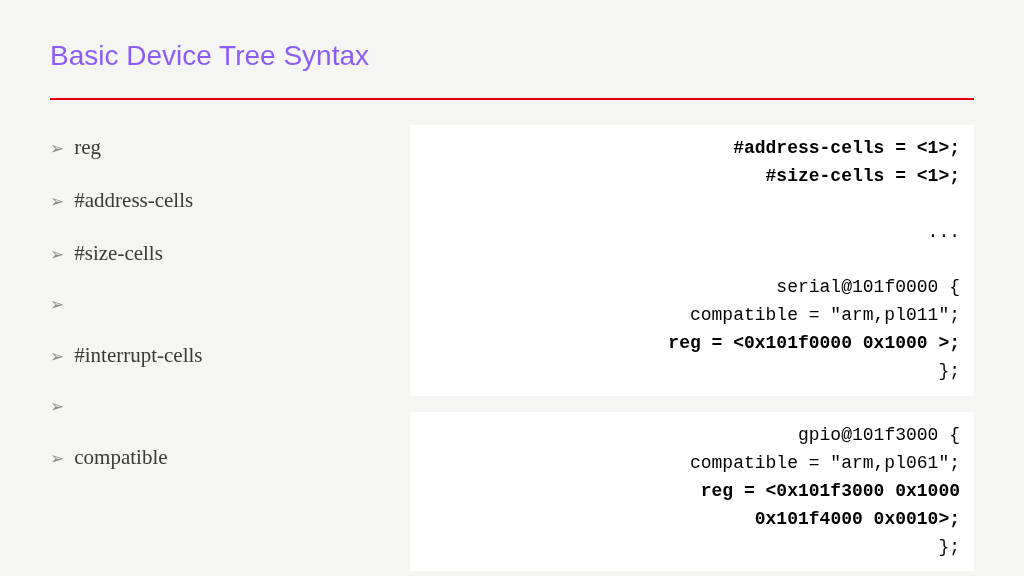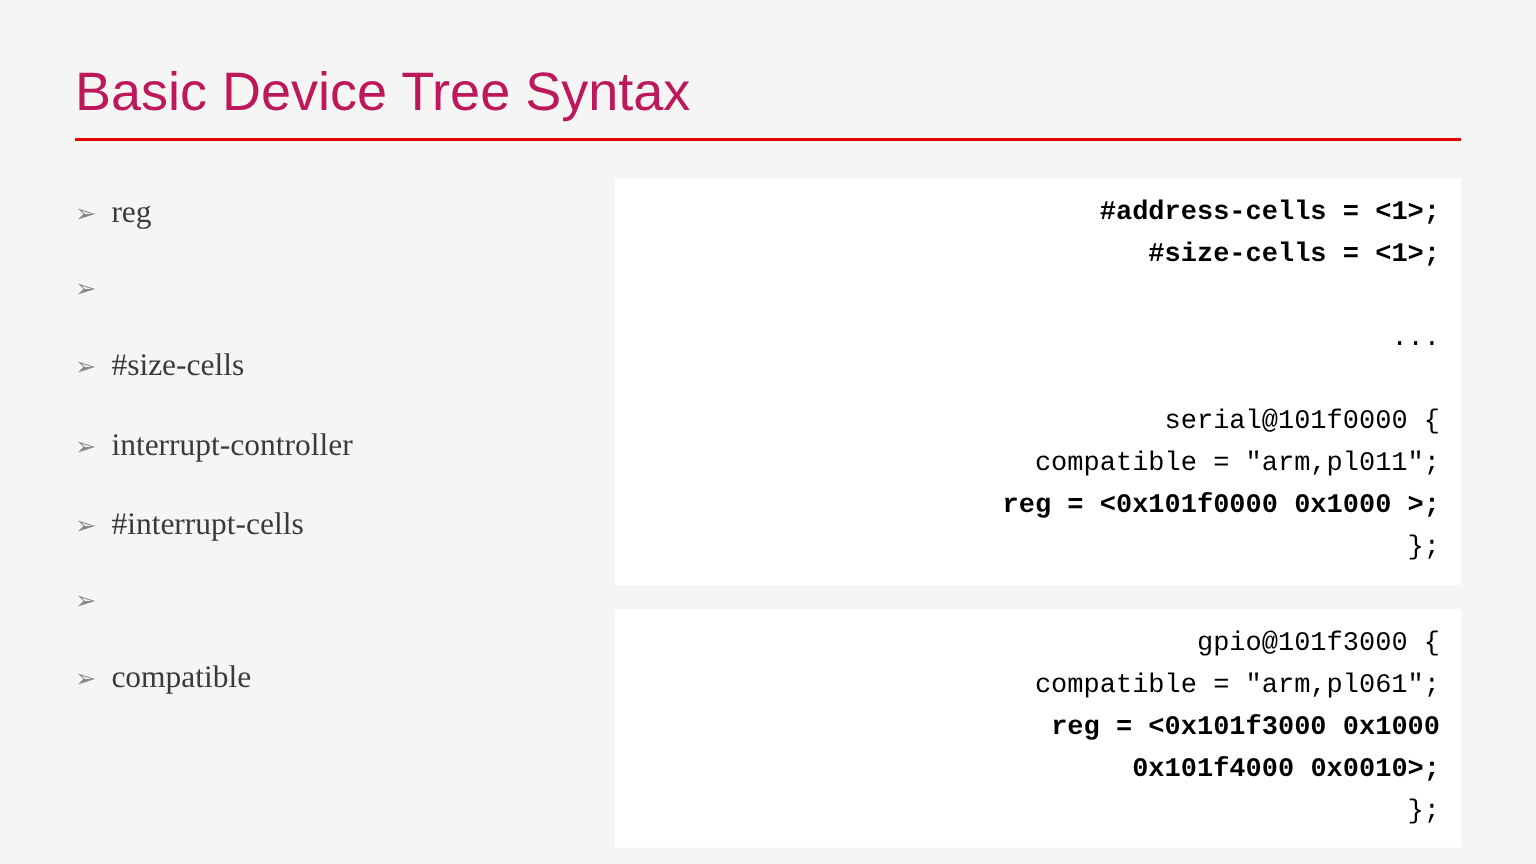--- a/index.html
+++ b/index.html
@@ -5,24 +5,24 @@
     * { margin: 0; padding: 0; box-sizing: border-box; }
     body {
       width: 1024px;
       height: 576px;
       background: #f5f5f3;
       font-family: "Segoe UI", Arial, sans-serif;
       padding: 40px 50px 30px 50px;
       overflow: hidden;
     }
     .title {
-      color: #be185d;
-      font-size: 36px;
+      color: #8b5cf6;
+      font-size: 28px;
       font-weight: 400;
-      padding-bottom: 10px;
+      padding-bottom: 26px;
       border-bottom: 2px solid #e60000;
       margin-bottom: 25px;
     }
     .content {
       display: flex;
       gap: 40px;
     }
     .left-col {
       flex: 0 0 320px;
       padding-top: 10px;
@@ -61,28 +61,28 @@
 <div class="title">Basic Device Tree Syntax</div>
 
 <div class="content">
   <div class="left-col">
     <div class="bullet-item">
       <span class="bullet-arrow">➢</span>
       <span>reg</span>
     </div>
     <div class="bullet-item">
       <span class="bullet-arrow">➢</span>
+      <span>#address-cells</span>
     </div>
     <div class="bullet-item">
       <span class="bullet-arrow">➢</span>
       <span>#size-cells</span>
     </div>
     <div class="bullet-item">
       <span class="bullet-arrow">➢</span>
-      <span>interrupt-controller</span>
     </div>
     <div class="bullet-item">
       <span class="bullet-arrow">➢</span>
       <span>#interrupt-cells</span>
     </div>
     <div class="bullet-item">
       <span class="bullet-arrow">➢</span>
     </div>
     <div class="bullet-item">
       <span class="bullet-arrow">➢</span>

